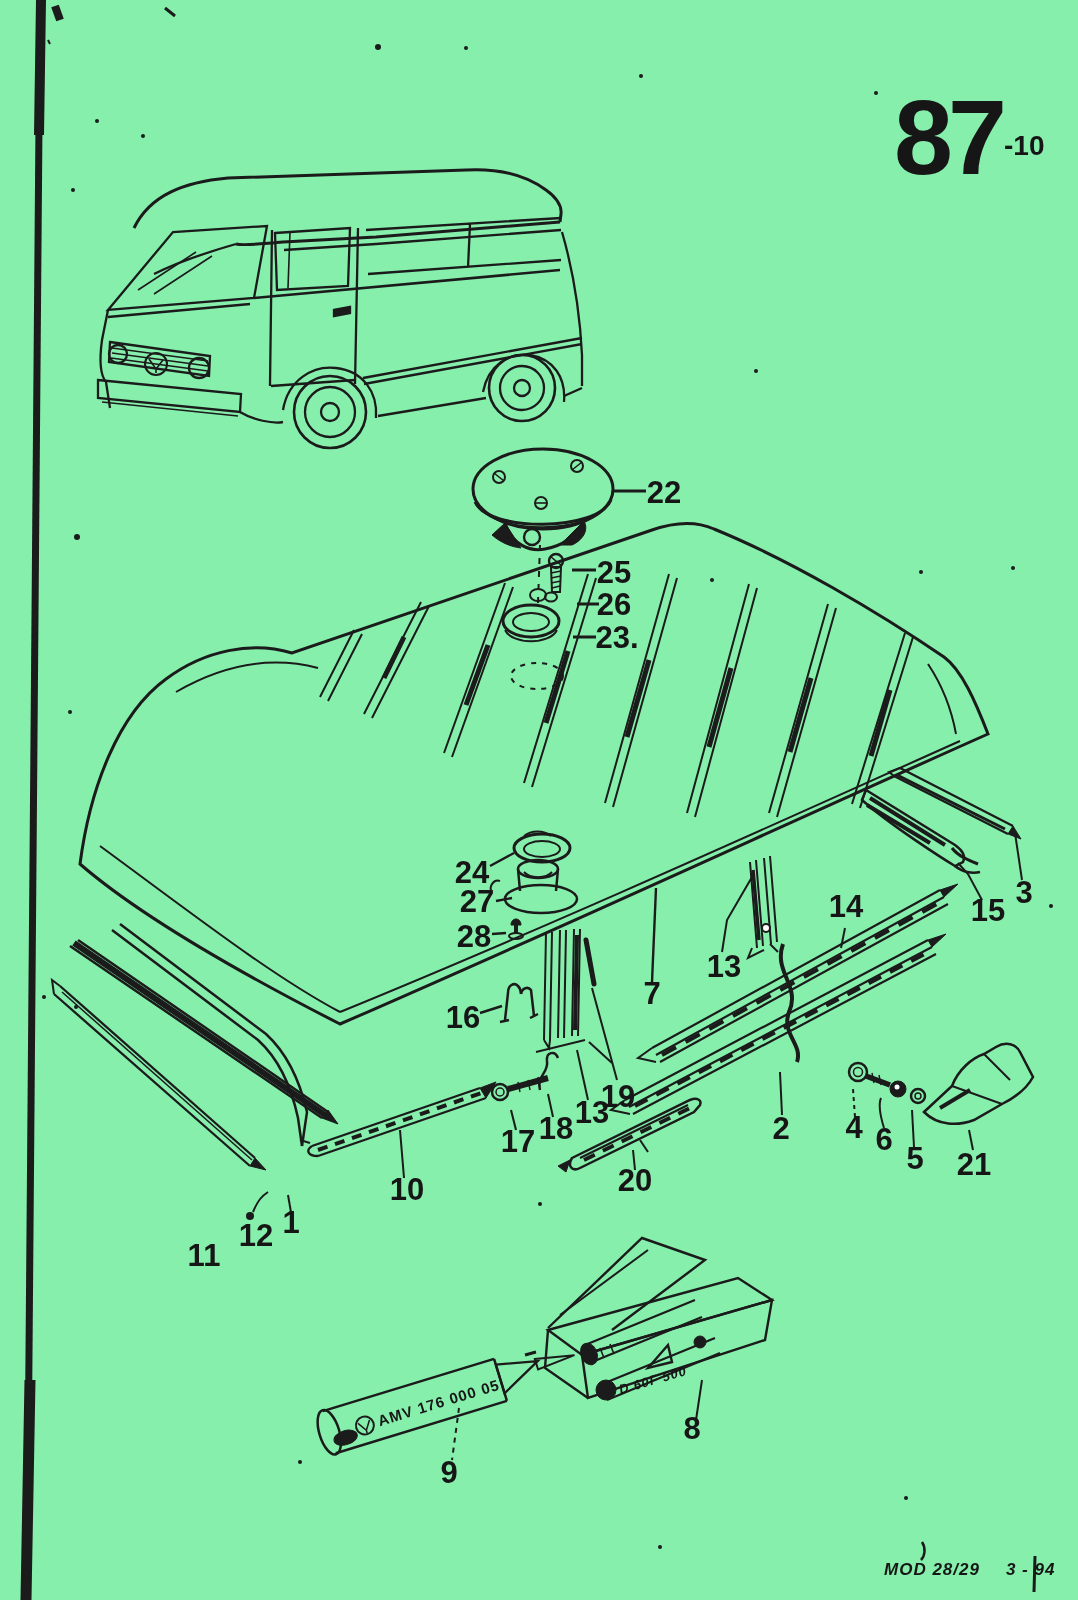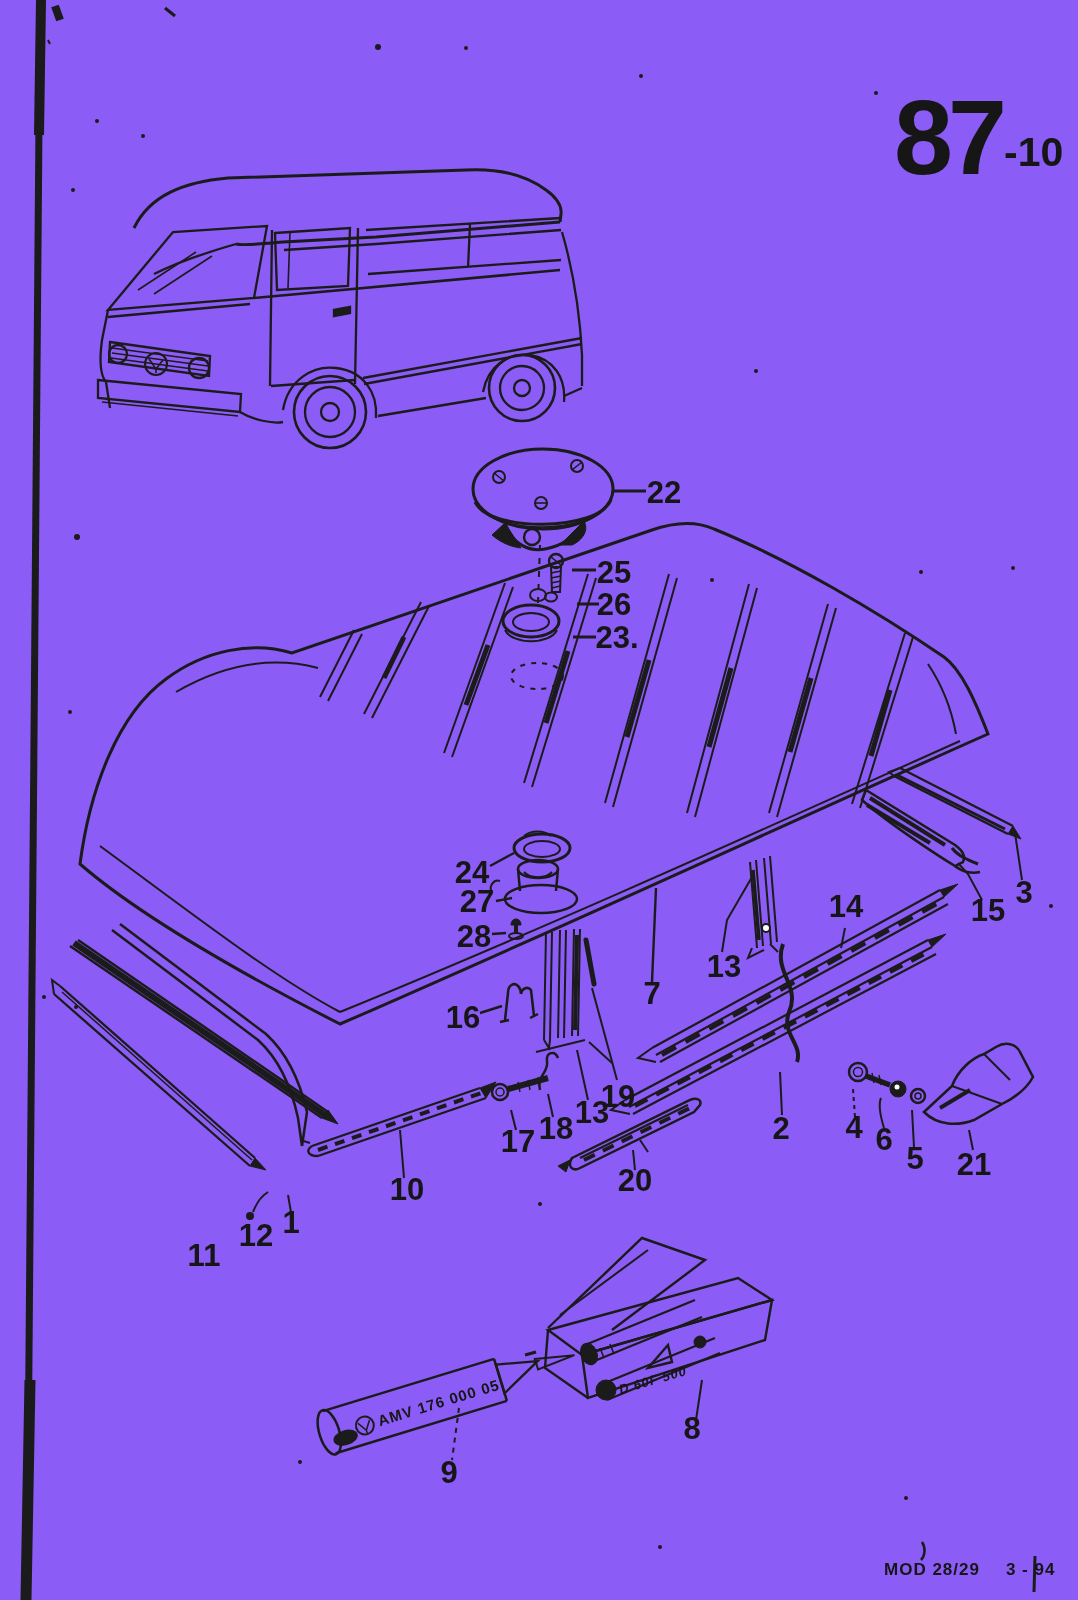--- a/index.html
+++ b/index.html
@@ -1,31 +1,31 @@
 <!DOCTYPE html>
 <html><head>
 <meta charset="utf-8">
 <style>
   html,body{margin:0;padding:0;background:#e8e8e8;}
-  .page{position:relative;width:1078px;height:1600px;background:#8b5cf6;overflow:hidden;
+  .page{position:relative;width:1078px;height:1600px;background:#86efac;overflow:hidden;
         font-family:"Liberation Sans",sans-serif;color:#161616;}
   .page *{box-sizing:border-box;}
   svg{position:absolute;left:0;top:0;}
   .ink{stroke:#1b1b1b;fill:none;}
   .callout{font-family:"Liberation Sans",sans-serif;font-weight:700;font-size:31px;
            fill:#161616;text-anchor:middle;}
   .tube-text{font-family:"Liberation Sans",sans-serif;font-weight:700;font-size:15px;
            fill:#161616;letter-spacing:1px;}
   .box-text{font-family:"Liberation Sans",sans-serif;font-weight:700;font-style:italic;
            font-size:13px;fill:#161616;letter-spacing:1px;}
   .hdr-big{position:absolute;left:894px;top:84px;font-size:106px;font-weight:800;
            letter-spacing:-5px;line-height:1;}
-  .hdr-small{position:absolute;left:1004px;top:132px;font-size:41px;font-weight:800;line-height:1;}
+  .hdr-small{position:absolute;left:1004px;top:132px;font-size:28px;font-weight:800;line-height:1;}
   .footer{position:absolute;left:884px;top:1560px;font-size:17px;font-weight:700;
-          display:flex;gap:26px;letter-spacing:1px;}
+          display:flex;gap:26px;letter-spacing:1px;font-style:italic;}
 </style>
 </head>
 <body>
 
 <div class="page">
 
   <div class="hdr-big">87</div>
   <div class="hdr-small">-10</div>
 
   <svg width="1078" height="1600" viewBox="0 0 1078 1600">

